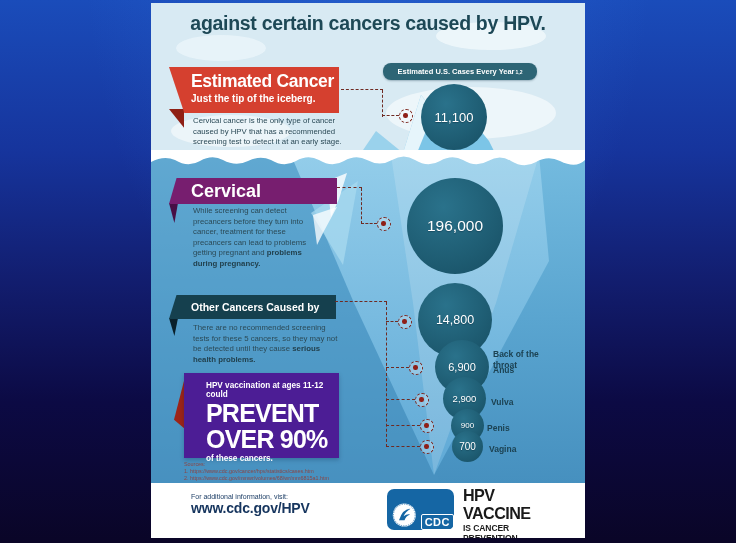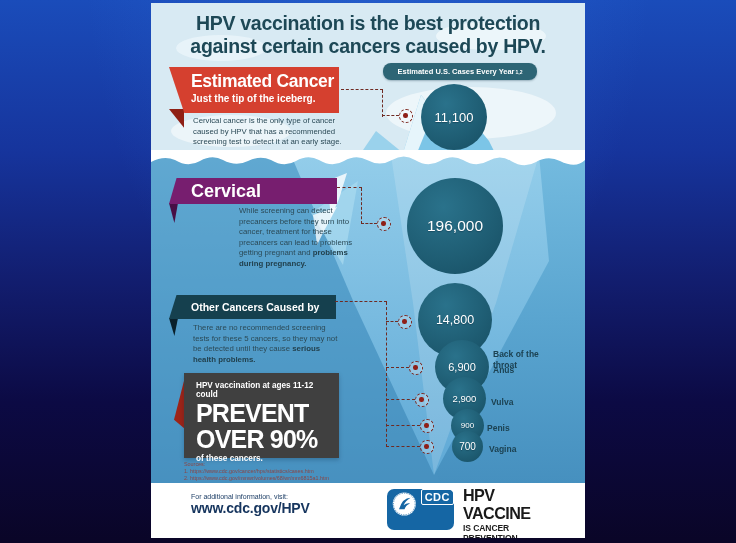--- a/index.html
+++ b/index.html
@@ -52,21 +52,21 @@
   .ribbon-teal {
     left:18px; top:292px; width:167px; height:24px; background:#15404e;
     clip-path:polygon(4.5% 0, 100% 0, 100% 100%, 0 100%);
     color:#fff; font-size:10.5px; font-weight:800; line-height:24px; padding-left:22px;
   }
   .fold-teal { left:18px; top:315px; width:9px; height:18px; background:#09202b; clip-path:polygon(0 0,100% 0,60% 100%); }
 
   .para { font-size:7.8px; line-height:10.6px; color:#2b4a57; }
   .para strong { color:#22414e; }
   .p1 { left:42px; top:113px; width:168px; }
-  .p2 { left:42px; top:203px; width:126px;margin-left:46px; }
+  .p2 { left:42px; top:203px; width:126px; }
   .p3 { left:42px; top:320px; width:146px; }
 
   
   .dash-h { height:0; border-top:1.6px dashed #6f2a22; }
   .dash-v { width:0;  border-left:1.6px dashed #6f2a22; }
 
   
   .target {
     width:14px; height:14px; border:1.6px dashed #7c241c; border-radius:50%;
     background:rgba(255,255,255,.25);
@@ -93,38 +93,38 @@
 
   .circle-label { font-size:8.5px; line-height:10.5px; font-weight:bold; color:#1c4252; }
   .lb1 { left:342px; top:306px; width:52px;margin-top:40px; }
   .lb2 { left:342px; top:362px; }
   .lb3 { left:340px; top:394px; }
   .lb4 { left:336px; top:420px; }
   .lb5 { left:338px; top:441px; }
 
   
   .prevent-box {
-    left:33px; top:370px; width:155px; height:85px; background:#404040;
-    color:#fff; padding:8px 8px 0 12px; box-shadow:0 2px 4px rgba(0,30,60,.25);
+    left:33px; top:370px; width:155px; height:85px; background:#4c1d95;
+    color:#fff; padding:8px 8px 0 22px; box-shadow:0 2px 4px rgba(0,30,60,.25);
   }
   .fold-prevent { left:23px; top:374px; width:11px; height:52px; background:#9c2418; clip-path:polygon(100% 0,100% 100%,0 82%); }
   .prevent-intro { font-size:8.2px; font-weight:bold; }
   .prevent-big   { font-size:25px; line-height:24px; font-weight:800; letter-spacing:-0.8px; margin-top:2px; }
   .prevent-outro { font-size:8.2px; font-weight:bold; margin-top:3px; }
 
   .sources { left:33px; top:458px; font-size:5.4px; line-height:7px; color:#8a4646; }
 
   
   .footer { left:0; top:480px; width:434px; height:55px; background:#ffffff; z-index:3; }
   .footer-info  { position:absolute; left:40px; top:10px; }
   .footer-info .fi-label { font-size:7px; color:#1d3e66; }
   .footer-info .fi-url   { font-size:14px; font-weight:800; color:#16355e; letter-spacing:-0.2px; }
   .cdc-logo {
     position:absolute; left:236px; top:6px; width:67px; height:41px;
-    background:#1566a4; border-radius:7px; display:flex; align-items:flex-start; padding-left:4px;
+    background:#1566a4; border-radius:7px; display:flex; align-items:flex-end; padding-left:4px;
   }
   .cdc-text {
     margin-left:3px; color:#fff; font-weight:800; font-size:11px;
     border:1.5px solid #fff; border-radius:2px; padding:1px 3px; letter-spacing:0.5px;
   }
   .brand { position:absolute; left:312px; top:4px; width:100px; transform:scaleX(.95); transform-origin:left top; }
   .brand-l1 { font-size:17px; font-weight:800; color:#1a1a1a; letter-spacing:-0.6px; line-height:18px; }
   .brand-l2 { font-size:9px;  font-weight:800; color:#1a1a1a; letter-spacing:-0.1px; }
 </style>
 </head>
@@ -166,21 +166,20 @@
 
       <path fill="#ffffff" d="M0,147 H434 V157
         Q425,166 409,158 Q397,152 385,159 Q373,166 360,158 Q349,151 337,158
         Q325,165 312,157 Q301,151 289,158 Q277,165 264,157 Q253,150 241,157
         Q229,164 216,157 Q205,151 193,158 Q181,165 168,157 Q157,151 145,158
         Q133,165 120,157 Q109,152 97,158 Q85,164 72,157 Q61,151 49,158
         Q37,165 24,157 Q13,152 0,159 Z"></path>
     </svg>
 
     <div class="layer title">
-      <div>HPV vaccination is the best protection</div>
       <div>against certain cancers caused by HPV.</div>
     </div>
 
     <div class="layer badge">
       <span>Estimated U.S. Cases Every Year</span>
       <sup>1,2</sup>
     </div>
 
     <div class="fold fold-red"></div>
     <div class="layer ribbon-red">

